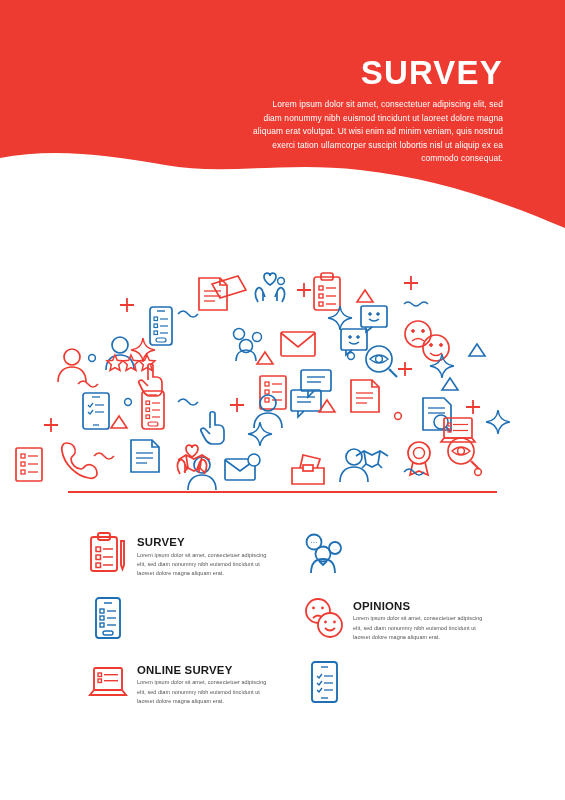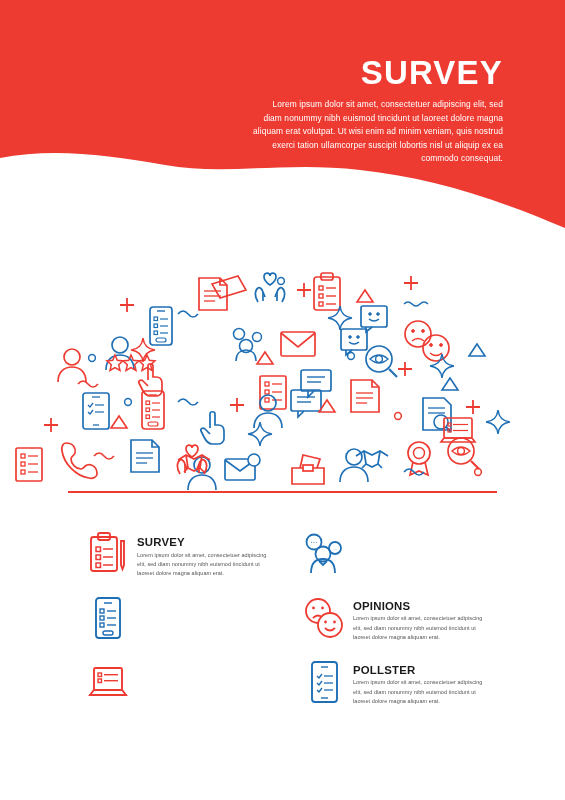--- a/index.html
+++ b/index.html
@@ -535,38 +535,38 @@
             <rect x="8" y="9" width="28" height="22" rx="1.5"></rect>
             <rect x="12" y="14" width="3.5" height="3.5" stroke-width="1.4"></rect>
             <line x1="18" y1="15.7" x2="32" y2="15.7" stroke-width="1.4"></line>
             <rect x="12" y="20" width="3.5" height="3.5" stroke-width="1.4"></rect>
             <line x1="18" y1="21.7" x2="32" y2="21.7" stroke-width="1.4"></line>
             <rect x="12" y="26" width="3.5" height="3.5" stroke-width="0"></rect>
             <path d="M4,36 L40,36 L36,31 L8,31 Z"></path>
           </g>
         </svg>
       </div>
+      <div class="feature-body">
+        <div class="feature-title">ONLINE SURVEY</div>
+        <div class="feature-desc">Lorem ipsum dolor sit amet, consectetuer adipiscing elit, sed diam nonummy nibh euismod tincidunt ut laoreet dolore magna aliquam erat.</div>
+      </div>
     </div>
 
     <div class="feature">
       <div class="feature-icon">
         <svg viewBox="0 0 44 46" width="44" height="46">
           <g stroke="#1f6fb5" fill="none" stroke-width="1.9">
             <rect x="10" y="3" width="25" height="40" rx="3"></rect>
             <line x1="19" y1="8" x2="26" y2="8" stroke-width="1.4"></line>
             <path d="M15,17 L17,19 L20,15" stroke-width="1.4"></path>
             <line x1="22" y1="17" x2="31" y2="17" stroke-width="1.3"></line>
             <path d="M15,24 L17,26 L20,22" stroke-width="1.4"></path>
             <line x1="22" y1="24" x2="31" y2="24" stroke-width="1.3"></line>
             <path d="M15,31 L17,33 L20,29" stroke-width="1.4"></path>
             <line x1="22" y1="31" x2="31" y2="31" stroke-width="1.3"></line>
             <line x1="19" y1="39" x2="26" y2="39" stroke-width="1.4"></line>
           </g>
         </svg>
       </div>
-      <div class="feature-body">
-        <div class="feature-title">POLLSTER</div>
-        <div class="feature-desc">Lorem ipsum dolor sit amet, consectetuer adipiscing elit, sed diam nonummy nibh euismod tincidunt ut laoreet dolore magna aliquam erat.</div>
-      </div>
     </div>
 
   </div>
 </div>
 
 </body></html>

